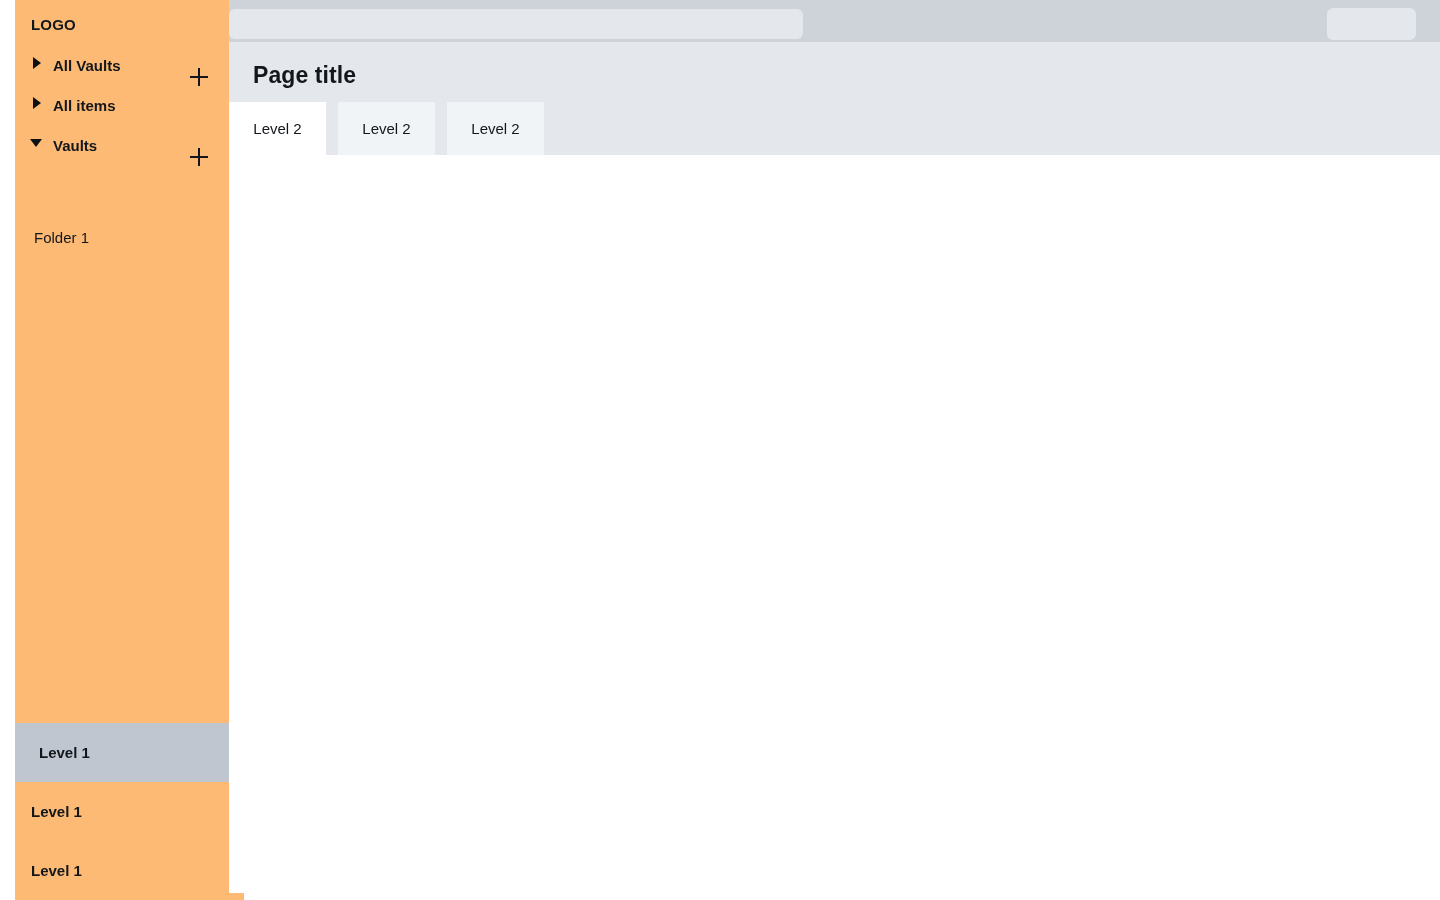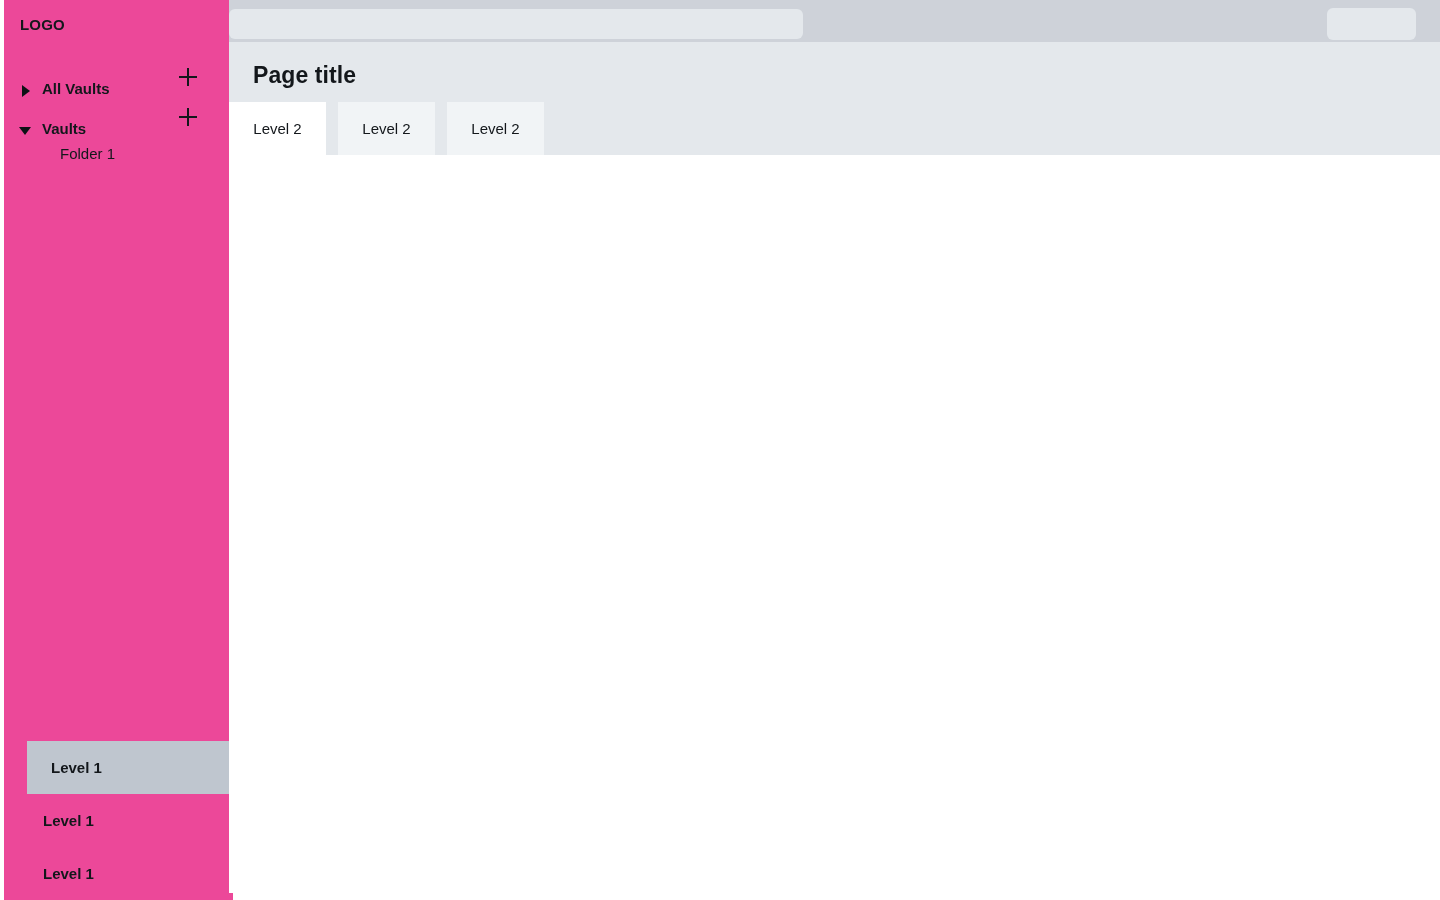--- a/index.html
+++ b/index.html
@@ -20,25 +20,25 @@
 
   .app {
     position: relative;
     width: 1440px;
     height: 900px;
   }
 
   
   .sidebar {
     position: absolute;
-    left: 4px;
+    left: 15px;
     top: 0;
     width: 229px;
     height: 900px;
-    background: #ec4899;
+    background: #fdba74;
     display: flex;
     flex-direction: column;
   }
 
   .logo {
     height: 49px;
     display: flex;
     align-items: center;
     padding-left: 16px;
     font-size: 15px;
@@ -49,21 +49,21 @@
 
   .nav-tree {
     padding-top: 8px;
     flex: 0 0 auto;
   }
 
   .nav-row {
     position: relative;
     height: 40px;
     display: flex;
-    align-items: flex-end;
+    align-items: flex-start;
     padding-left: 16px;
     padding-right: 14px;
     cursor: default;
   }
 
   .tri {
     width: 12px;
     height: 12px;
     margin-right: 10px;
     flex: 0 0 12px;
@@ -109,44 +109,44 @@
     position: absolute;
     background: #13171b;
   }
   .plus::before { left: 0; top: 8px; width: 18px; height: 1.6px; }
   .plus::after  { top: 0; left: 8px; height: 18px; width: 1.6px; }
 
   .nav-child {
     height: 32px;
     display: flex;
     align-items: center;
-    padding-left: 56px;
+    padding-left: 19px;
     font-size: 15px;
     font-weight: 400;
     color: #13171b;
     cursor: default;
+    margin-top: 44px;
   }
 
   .sidebar-spacer { flex: 1 1 auto; }
 
   .level1-list {
     flex: 0 0 auto;
     padding-bottom: 0;
   }
 
   .level1 {
-    height: 53px;
+    height: 59px;
     display: flex;
     align-items: center;
     padding-left: 16px;
     font-size: 15px;
     font-weight: 700;
     color: #13171b;
     cursor: pointer;
-    margin-left: 23px;
   }
   .level1.selected {
     background: #bfc6cf;
     padding-left: 24px;
   }
 
   
   .topbar {
     position: absolute;
     left: 229px;
@@ -254,20 +254,24 @@
     <div class="logo">LOGO</div>
 
     <nav class="nav-tree">
 
       <div class="nav-row">
         <span class="tri right"></span>
         <span class="nav-label">All Vaults</span>
         <span class="plus"></span>
       </div>
 
+      <div class="nav-row">
+        <span class="tri right"></span>
+        <span class="nav-label">All items</span>
+      </div>
 
       <div class="nav-row">
         <span class="tri down"></span>
         <span class="nav-label">Vaults</span>
         <span class="plus"></span>
       </div>
 
       <div class="nav-child">Folder 1</div>
 
 

